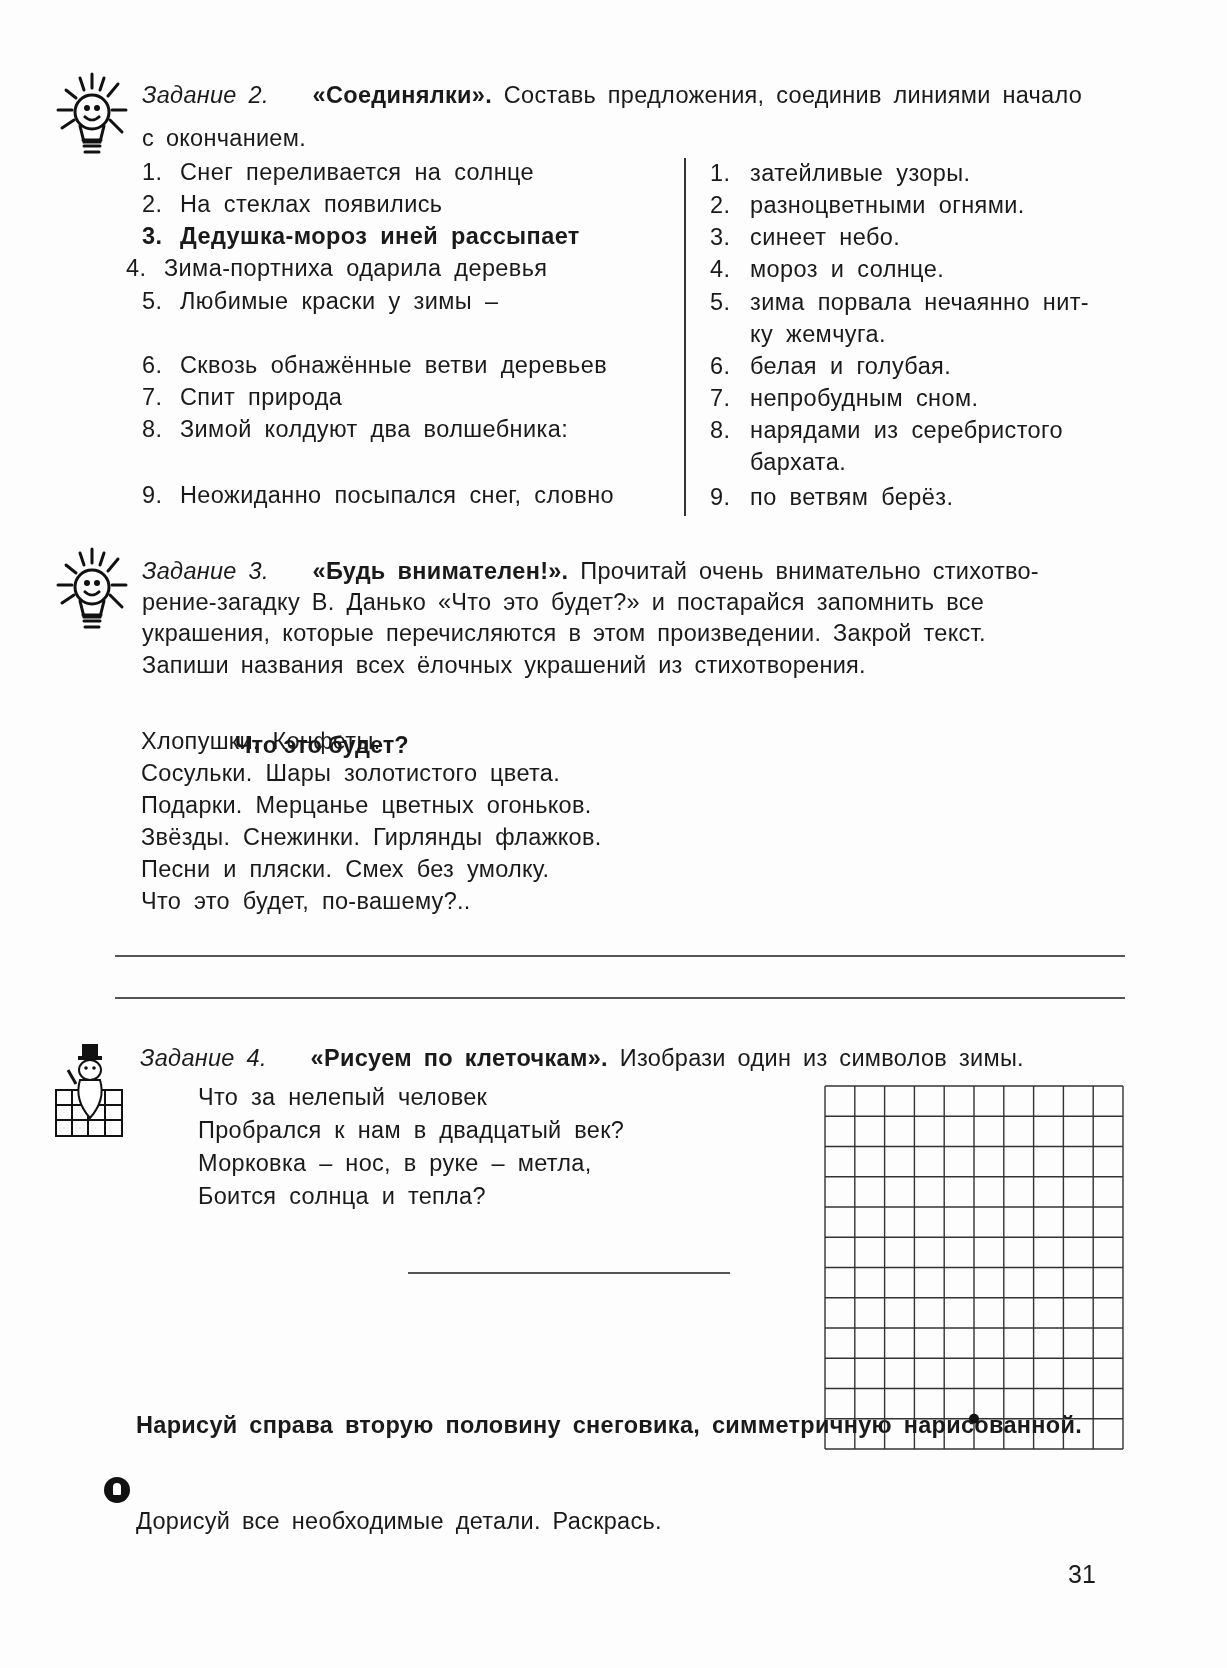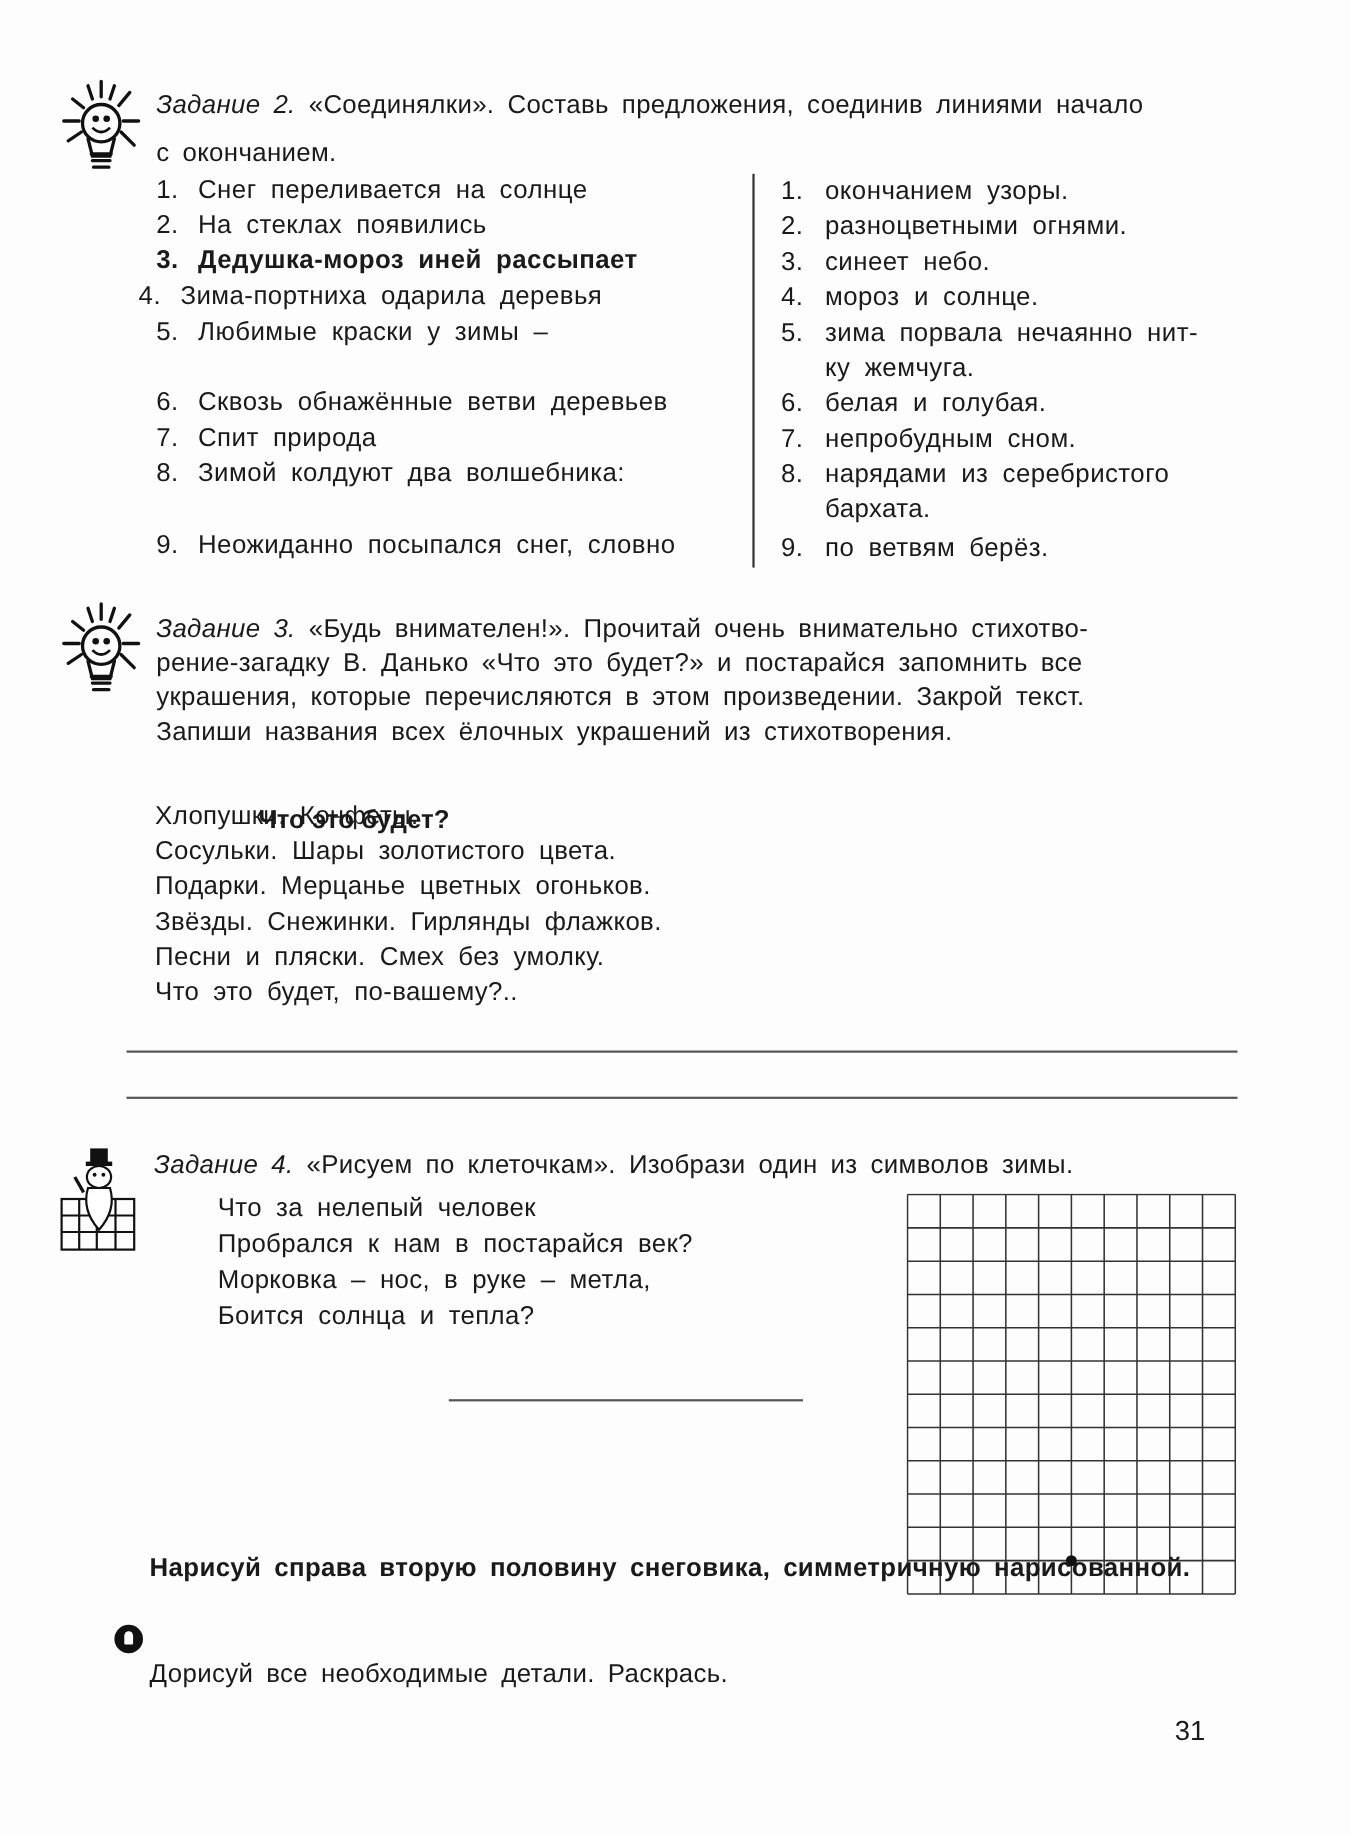--- a/index.html
+++ b/index.html
@@ -5,21 +5,21 @@
     html, body { margin: 0; padding: 0; }
     body {
       width: 1227px; height: 1668px; position: relative; overflow: hidden;
       background: #fdfdfd; color: #1a1a1a;
       font-family: "Liberation Sans", "DejaVu Sans", sans-serif;
       font-size: 23.5px;
     }
     .abs { position: absolute; }
     .task-line { white-space: nowrap; word-spacing: 5px; letter-spacing: 0.3px; }
     .task-title { font-style: italic; }
-    .task-name { font-weight: normal; }
+    .task-name { font-weight: bold; margin-left: 32px; }
     .bulb { position: absolute; width: 80px; height: 100px; }
     .list { position: absolute; }
     .list-item { position: absolute; white-space: nowrap; word-spacing: 6px; letter-spacing: 0.4px; }
     .list-item .num { display: inline-block; width: 38px; }
     .list-item.right .num { width: 40px; }
     .divider { position: absolute; left: 684px; top: 158px; width: 2px; height: 358px; background: #333; }
     .poem-title { font-weight: bold; }
     .poem-line { position: absolute; white-space: nowrap; word-spacing: 6px; letter-spacing: 0.3px; }
     .answer-line { position: absolute; height: 1.5px; background: #555; }
     .grid { position: absolute; left: 824px; top: 1085px; }
@@ -65,21 +65,21 @@
   <div class="list-item" style="left:142px; top:288px;"><span class="num">5.</span><span>Любимые краски у зимы –</span></div>
   <div class="list-item" style="left:142px; top:352px;"><span class="num">6.</span><span>Сквозь обнажённые ветви деревьев</span></div>
   <div class="list-item" style="left:142px; top:384px;"><span class="num">7.</span><span>Спит природа</span></div>
   <div class="list-item" style="left:142px; top:416px;"><span class="num">8.</span><span>Зимой колдуют два волшебника:</span></div>
   <div class="list-item" style="left:142px; top:482px;"><span class="num">9.</span><span>Неожиданно посыпался снег, словно</span></div>
 </div>
 
 <div class="divider"></div>
 
 <div class="list">
-  <div class="list-item right" style="left:710px; top:160px;"><span class="num">1.</span><span>окончанием узоры.</span></div>
+  <div class="list-item right" style="left:710px; top:160px;"><span class="num">1.</span><span>затейливые узоры.</span></div>
   <div class="list-item right" style="left:710px; top:192px;"><span class="num">2.</span><span>разноцветными огнями.</span></div>
   <div class="list-item right" style="left:710px; top:224px;"><span class="num">3.</span><span>синеет небо.</span></div>
   <div class="list-item right" style="left:710px; top:256px;"><span class="num">4.</span><span>мороз и солнце.</span></div>
   <div class="list-item right" style="left:710px; top:289px;"><span class="num">5.</span><span>зима порвала нечаянно нит-</span></div>
   <div class="list-item right" style="left:750px; top:321px;">ку жемчуга.</div>
   <div class="list-item right" style="left:710px; top:353px;"><span class="num">6.</span><span>белая и голубая.</span></div>
   <div class="list-item right" style="left:710px; top:385px;"><span class="num">7.</span><span>непробудным сном.</span></div>
   <div class="list-item right" style="left:710px; top:417px;"><span class="num">8.</span><span>нарядами из серебристого</span></div>
   <div class="list-item right" style="left:750px; top:449px;">бархата.</div>
   <div class="list-item right" style="left:710px; top:484px;"><span class="num">9.</span><span>по ветвям берёз.</span></div>
@@ -143,21 +143,21 @@
     <circle cx="40" cy="28" r="1.8" fill="#111"></circle>
 </svg>
 
 <div class="abs task-line" style="left:140px; top:1045px;">
   <span class="task-title">Задание 4.</span>
   <span class="task-name">«Рисуем по клеточкам».</span>
   <span>Изобрази один из символов зимы.</span>
 </div>
 
 <div class="poem-line" style="left:198px; top:1084px;">Что за нелепый человек</div>
-<div class="poem-line" style="left:198px; top:1117px;">Пробрался к нам в постарайся век?</div>
+<div class="poem-line" style="left:198px; top:1117px;">Пробрался к нам в двадцатый век?</div>
 <div class="poem-line" style="left:198px; top:1150px;">Морковка – нос, в руке – метла,</div>
 <div class="poem-line" style="left:198px; top:1183px;">Боится солнца и тепла?</div>
 
 <div class="answer-line" style="left:408px; top:1272px; width:322px;"></div>
 
 <svg class="grid" id="drawing-grid" width="300" height="365">
     <line x1="1" x2="1" y1="1" y2="364" stroke="#333" stroke-width="1.4"></line>
     <line x1="30.8" x2="30.8" y1="1" y2="364" stroke="#333" stroke-width="1.4"></line>
     <line x1="60.6" x2="60.6" y1="1" y2="364" stroke="#333" stroke-width="1.4"></line>
     <line x1="90.4" x2="90.4" y1="1" y2="364" stroke="#333" stroke-width="1.4"></line>

